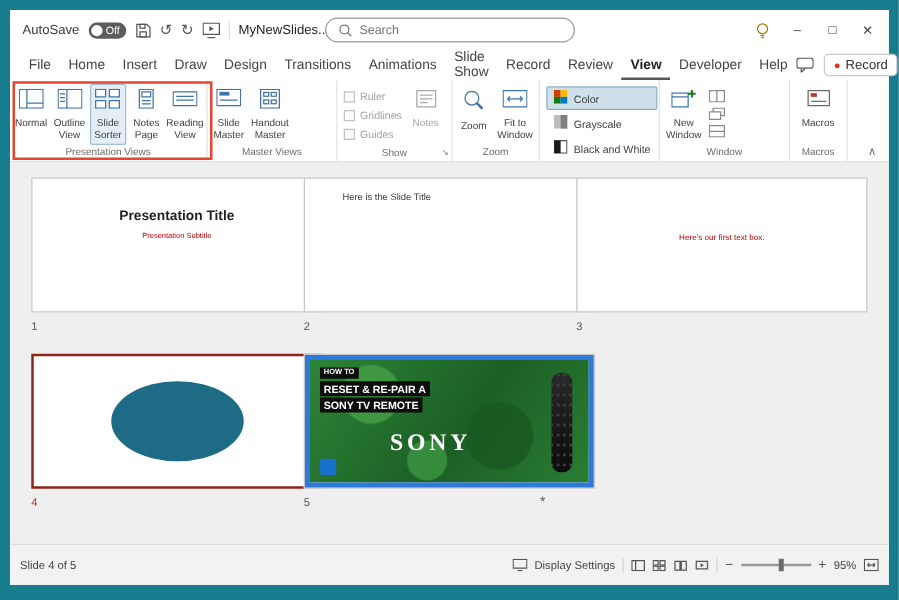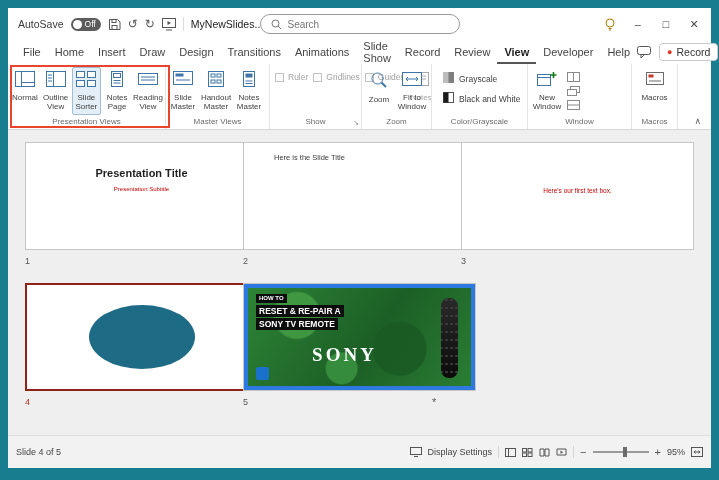--- a/index.html
+++ b/index.html
@@ -35,21 +35,21 @@
   .ribbon{position:absolute;left:0;top:56px;right:0;height:66px;background:#fff;border-bottom:1px solid #d8d8d8;display:flex}
   .rgroup{position:relative;border-right:1px solid #e4e4e4;display:flex;flex-direction:column;flex:0 0 auto}
   .rgc{flex:1;display:flex;align-items:flex-start;padding:3px 2px 0;gap:1px}
   .glab{font-size:8px;color:#6b6b6b;text-align:center;padding:1px 2px 3px;white-space:nowrap}
   .bigbtn{width:30px;display:flex;flex-direction:column;align-items:center;gap:2px;padding:3px 1px;border:1px solid transparent;border-radius:2px;cursor:pointer}
   .bigbtn.w34{width:34px}.bigbtn.w40{width:42px}
   .bigbtn.sel{background:#e4eef6;border-color:#9fbdd4}
   .blab{font-size:8px;line-height:1.15;text-align:center;color:#3f3f3f}
   .blab.dis{color:#a6a6a6}
   .blabrow{display:flex;align-items:center;gap:2px}
-  .chkcol{display:flex;gap:5px;padding:5px 3px}
+  .chkcol{display:flex;flex-direction:column;gap:5px;padding:5px 3px}
   .chk{display:flex;align-items:center;gap:4px;font-size:8.5px;color:#a2a2a2;cursor:pointer}
   .box{width:9px;height:9px;border:1px solid #c2c2c2;background:#fbfbfb;flex:0 0 auto}
   .ccol{display:flex;flex-direction:column;gap:1px;padding:2px 3px}
   .crow{display:flex;align-items:center;gap:5px;font-size:8.5px;color:#3f3f3f;padding:2px 5px;border:1px solid transparent;border-radius:2px;white-space:nowrap;cursor:pointer}
   .crow.sel{background:#cfe0ea;border-color:#8fb0c4}
   .minicol{display:flex;flex-direction:column;gap:4px;padding:5px 2px}
   .launcher{position:absolute;right:2px;bottom:3px;font-size:7px;color:#8a8a8a;line-height:1;cursor:pointer}
   .collapse{position:absolute;right:10px;bottom:3px;font-size:9px;color:#666;cursor:pointer}
   .annotation{position:absolute;left:2px;top:57px;width:160px;height:63px;border:2px solid #e8442e;z-index:6;pointer-events:none}
 
@@ -241,29 +241,20 @@
         <div class="bigbtn w34">
           <span><svg width="20" height="16">
                 <rect x="2.5" y="0.5" width="15" height="15" fill="#fff" stroke="#3f74a8"></rect>
                 <rect x="5" y="3" width="4" height="3" fill="none" stroke="#3f74a8"></rect>
                 <rect x="11" y="3" width="4" height="3" fill="none" stroke="#3f74a8"></rect>
                 <rect x="5" y="9" width="4" height="3" fill="none" stroke="#3f74a8"></rect>
                 <rect x="11" y="9" width="4" height="3" fill="none" stroke="#3f74a8"></rect>
               </svg></span>
           <span class="blab">Handout Master</span>
         </div>
-        <div class="bigbtn">
-          <span><svg width="20" height="16">
-                <rect x="4.5" y="0.5" width="11" height="15" fill="#fff" stroke="#3f74a8"></rect>
-                <rect x="6.5" y="2.5" width="7" height="4" fill="#3f74a8"></rect>
-                <line x1="6.5" y1="10" x2="13.5" y2="10" stroke="#3f74a8"></line>
-                <line x1="6.5" y1="12.5" x2="13.5" y2="12.5" stroke="#3f74a8"></line>
-              </svg></span>
-          <span class="blab">Notes Master</span>
-        </div>
       </div>
       <div class="glab">Master Views</div>
     </div>
 
     <div class="rgroup" style="width:92px">
       <div class="rgc">
         <div class="chkcol">
           <span class="chk">
               <span class="box"></span>
               <span>Ruler</span>
@@ -307,20 +298,29 @@
               </svg></span>
           <span class="blab">Fit to Window</span>
         </div>
       </div>
       <div class="glab">Zoom</div>
     </div>
 
     <div class="rgroup" style="width:96px">
       <div class="rgc">
         <div class="ccol">
+          <span class="crow sel">
+            <span><svg width="11" height="11">
+                  <rect width="5.5" height="5.5" fill="#d83b01"></rect>
+                  <rect x="5.5" width="5.5" height="5.5" fill="#ffb900"></rect>
+                  <rect y="5.5" width="5.5" height="5.5" fill="#107c10"></rect>
+                  <rect x="5.5" y="5.5" width="5.5" height="5.5" fill="#0078d4"></rect>
+                </svg></span>
+            <span>Color</span>
+          </span>
           <span class="crow">
             <span><svg width="11" height="11">
                   <rect width="11" height="11" fill="#bdbdbd"></rect>
                   <rect x="5.5" width="5.5" height="11" fill="#7f7f7f"></rect>
                 </svg></span>
             <span>Grayscale</span>
           </span>
           <span class="crow">
             <span><svg width="11" height="11">
                   <rect x="0.5" y="0.5" width="10" height="10" fill="#fff" stroke="#555"></rect>

